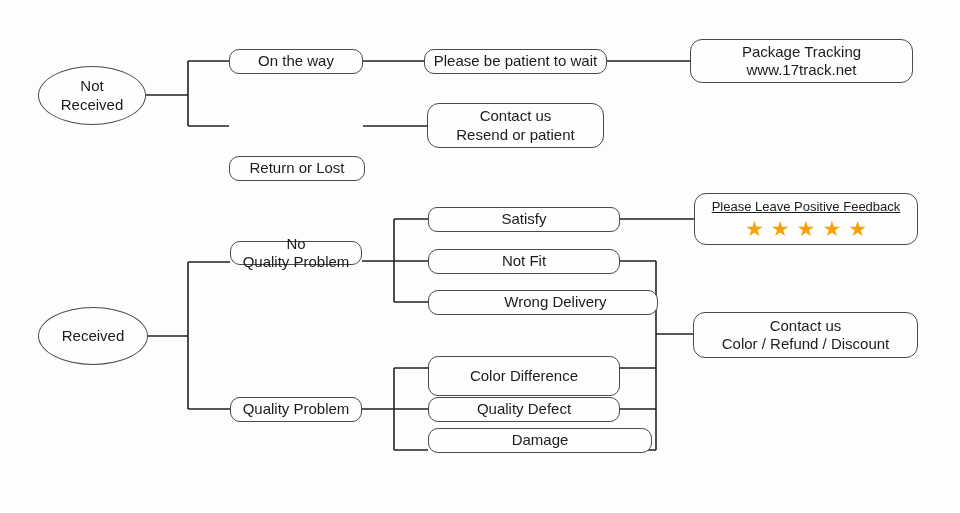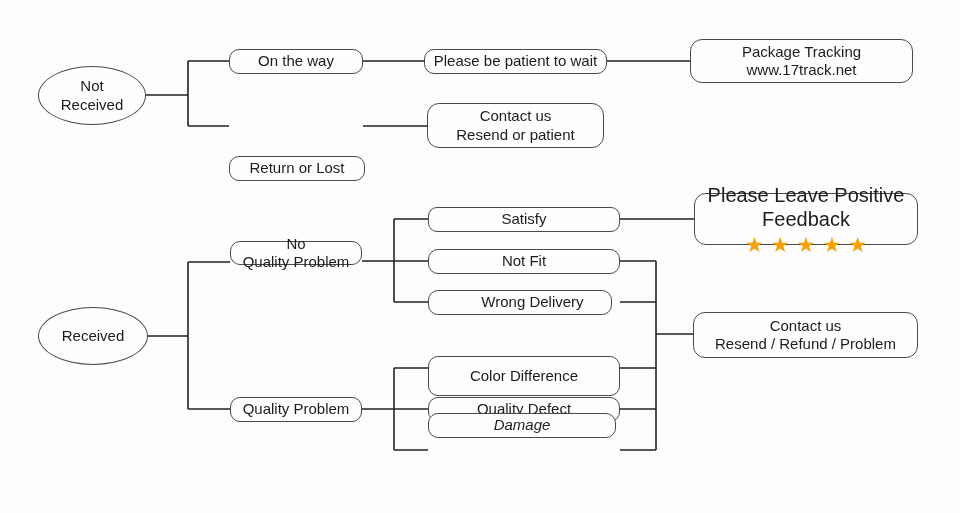--- a/index.html
+++ b/index.html
@@ -11,21 +11,21 @@
   .node {
     position:absolute; box-sizing:border-box;
     display:flex; flex-direction:column; align-items:center; justify-content:center;
     background:#fefefe; border:1.4px solid #4a4a4a;
     text-align:center; line-height:1.22; font-size:15px;
   }
   .box { border-radius:10px; }
   .box-lg { border-radius:12px; }
   .ellipse { border-radius:50%; border-width:1.2px; }
   .two-line span { display:block; }
-  .feedback-label { font-size:20px; display:block; }
+  .feedback-label { font-size:13px; display:block;text-decoration:underline; }
   .stars { display:block; font-size:21px; letter-spacing:7px; line-height:1;
            margin-top:3px; text-indent:7px; }
 </style>
 </head>
 <body>
 
 <div class="canvas">
 
   <svg class="wires" viewBox="0 0 960 513" xmlns="http://www.w3.org/2000/svg">
     <path fill="none" stroke="#222222" stroke-width="1.6" d="
@@ -81,39 +81,39 @@
   </div>
 
   <div class="node box" style="left:428px; top:207px; width:192px; height:25px;border-radius:9px;">
     <span>Satisfy</span>
   </div>
 
   <div class="node box" style="left:428px; top:249px; width:192px; height:25px;">
     <span>Not Fit</span>
   </div>
 
-  <div class="node box" style="left:428px; top:290px; width:184px; height:25px;padding-left:25px;">
+  <div class="node box" style="left:428px; top:290px; width:230px; height:25px;padding-left:25px;">
     <span>Wrong Delivery</span>
   </div>
 
   <div class="node box-lg node" style="left:694px; top:193px; width:224px; height:52px;">
     <span class="feedback-label">Please Leave Positive Feedback</span>
     <span class="stars" style="color: rgb(247, 161, 8);">★★★★★</span>
   </div>
 
   <div class="node box" style="left:428px; top:356px; width:192px; height:40px;">
     <span>Color Difference</span>
   </div>
 
   <div class="node box" style="left:428px; top:397px; width:192px; height:25px;">
     <span>Quality Defect</span>
   </div>
 
-  <div class="node box" style="left:428px; top:413px; width:188px; height:25px;font-style:italic;">
+  <div class="node box" style="left:428px; top:428px; width:224px; height:25px;">
     <span>Damage</span>
   </div>
 
   <div class="node box-lg node two-line" style="left:693px; top:312px; width:225px; height:46px;">
     <span>Contact us</span>
-    <span>Resend / Refund / Problem</span>
+    <span>Color / Refund / Discount</span>
   </div>
 
 </div>
 
 </body></html>

